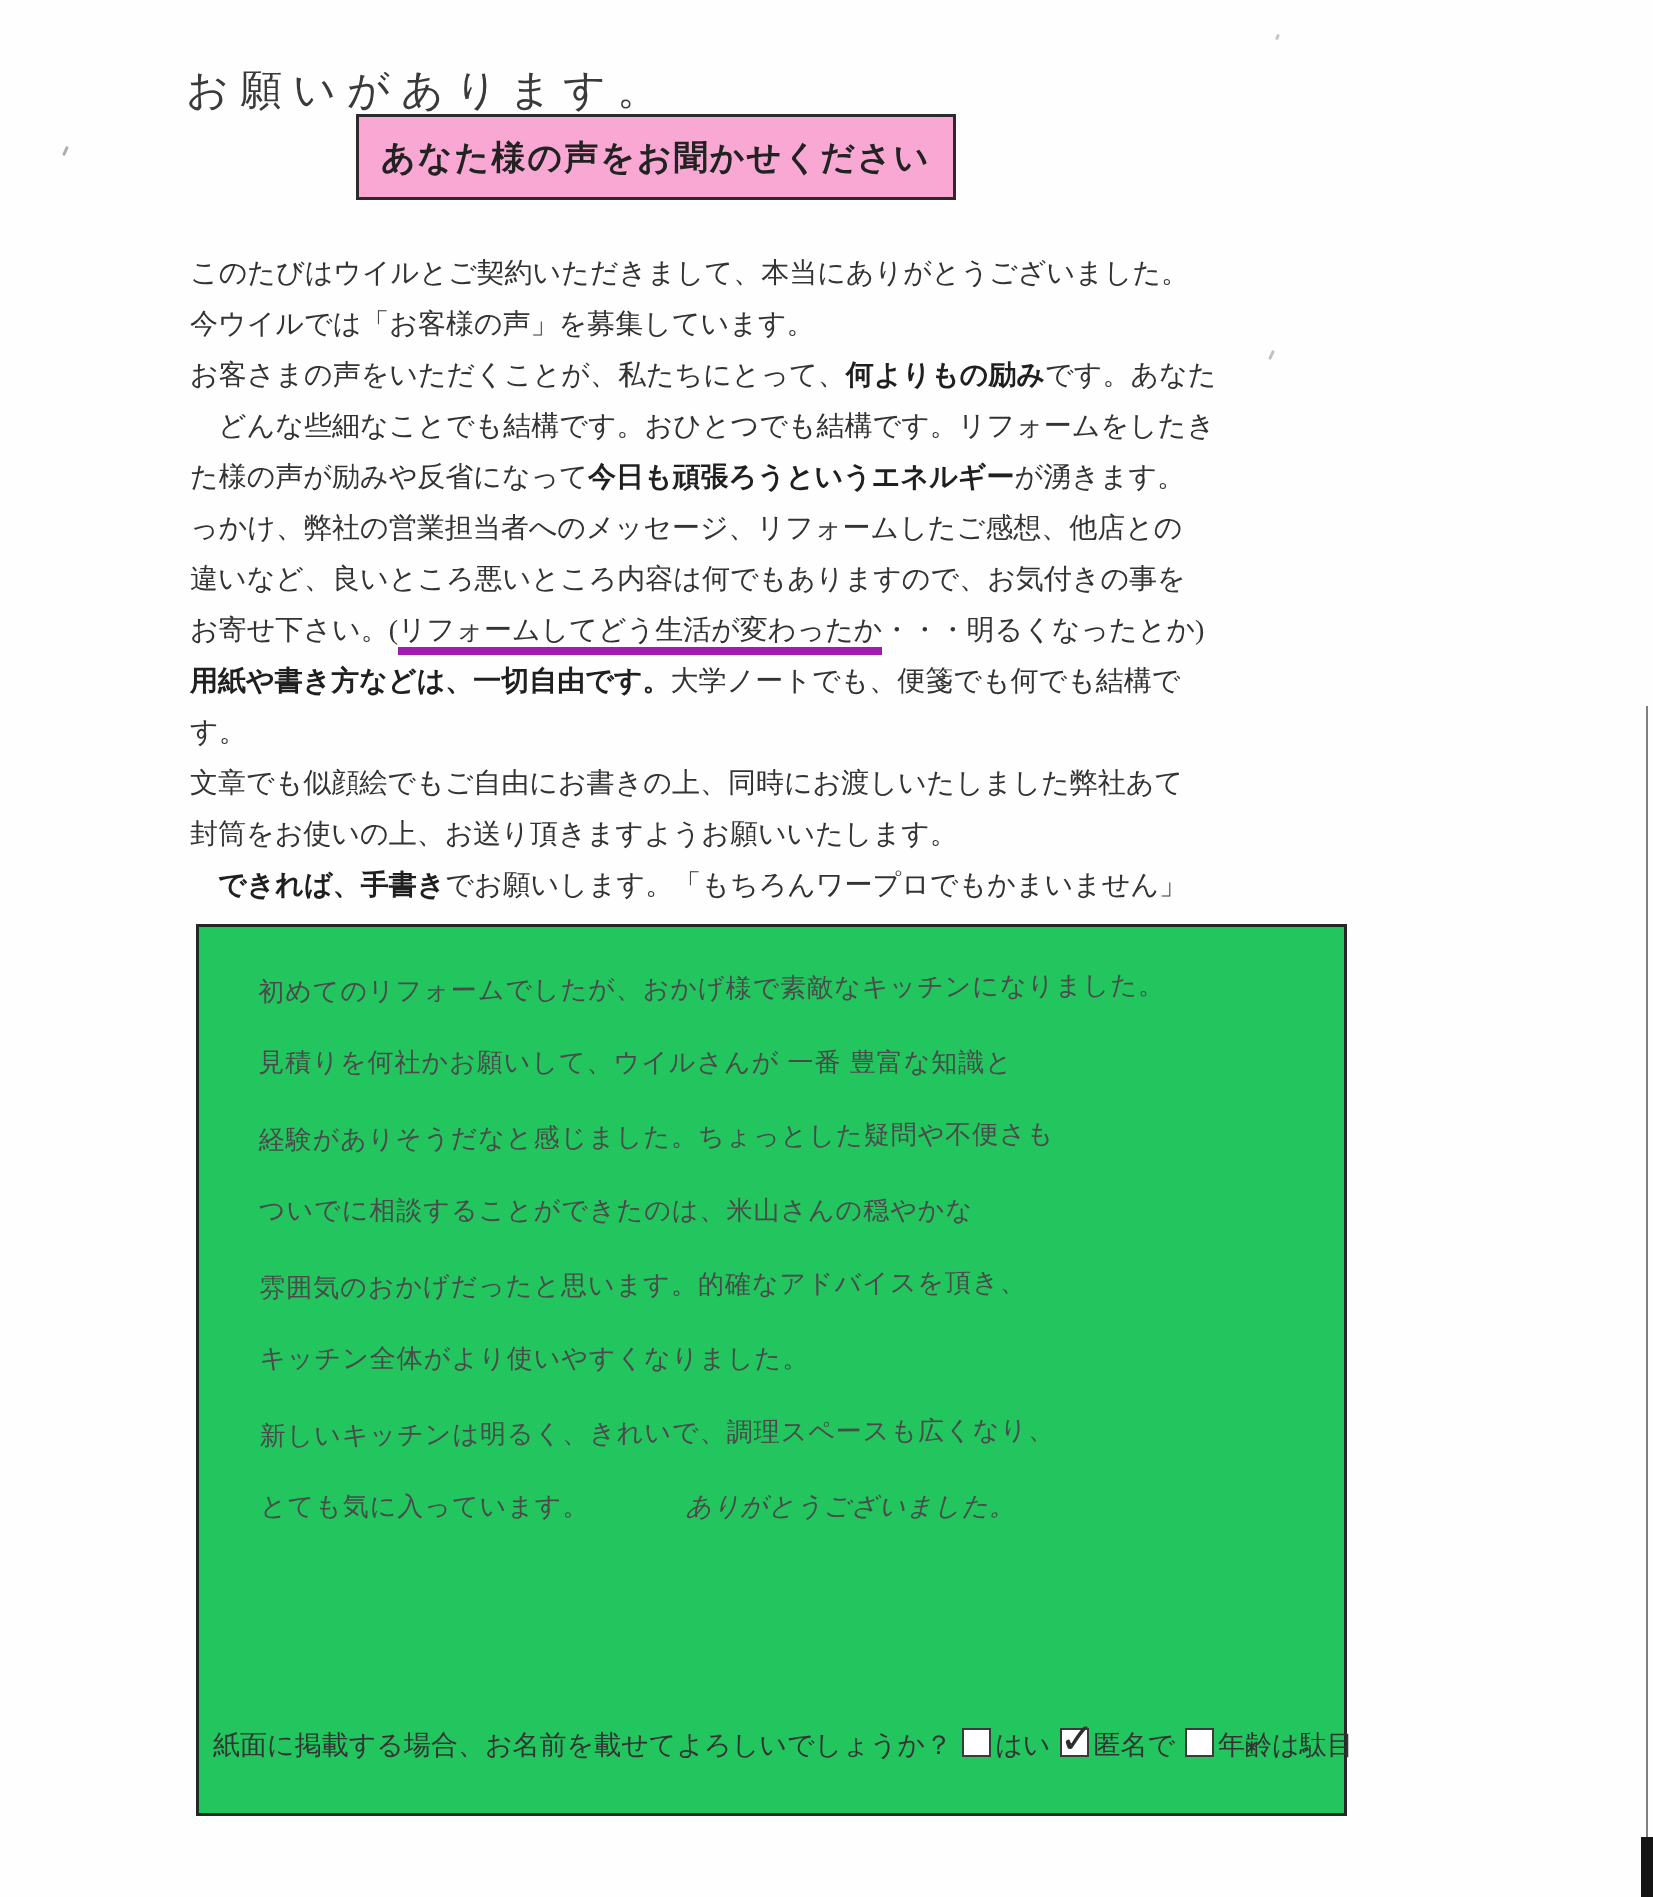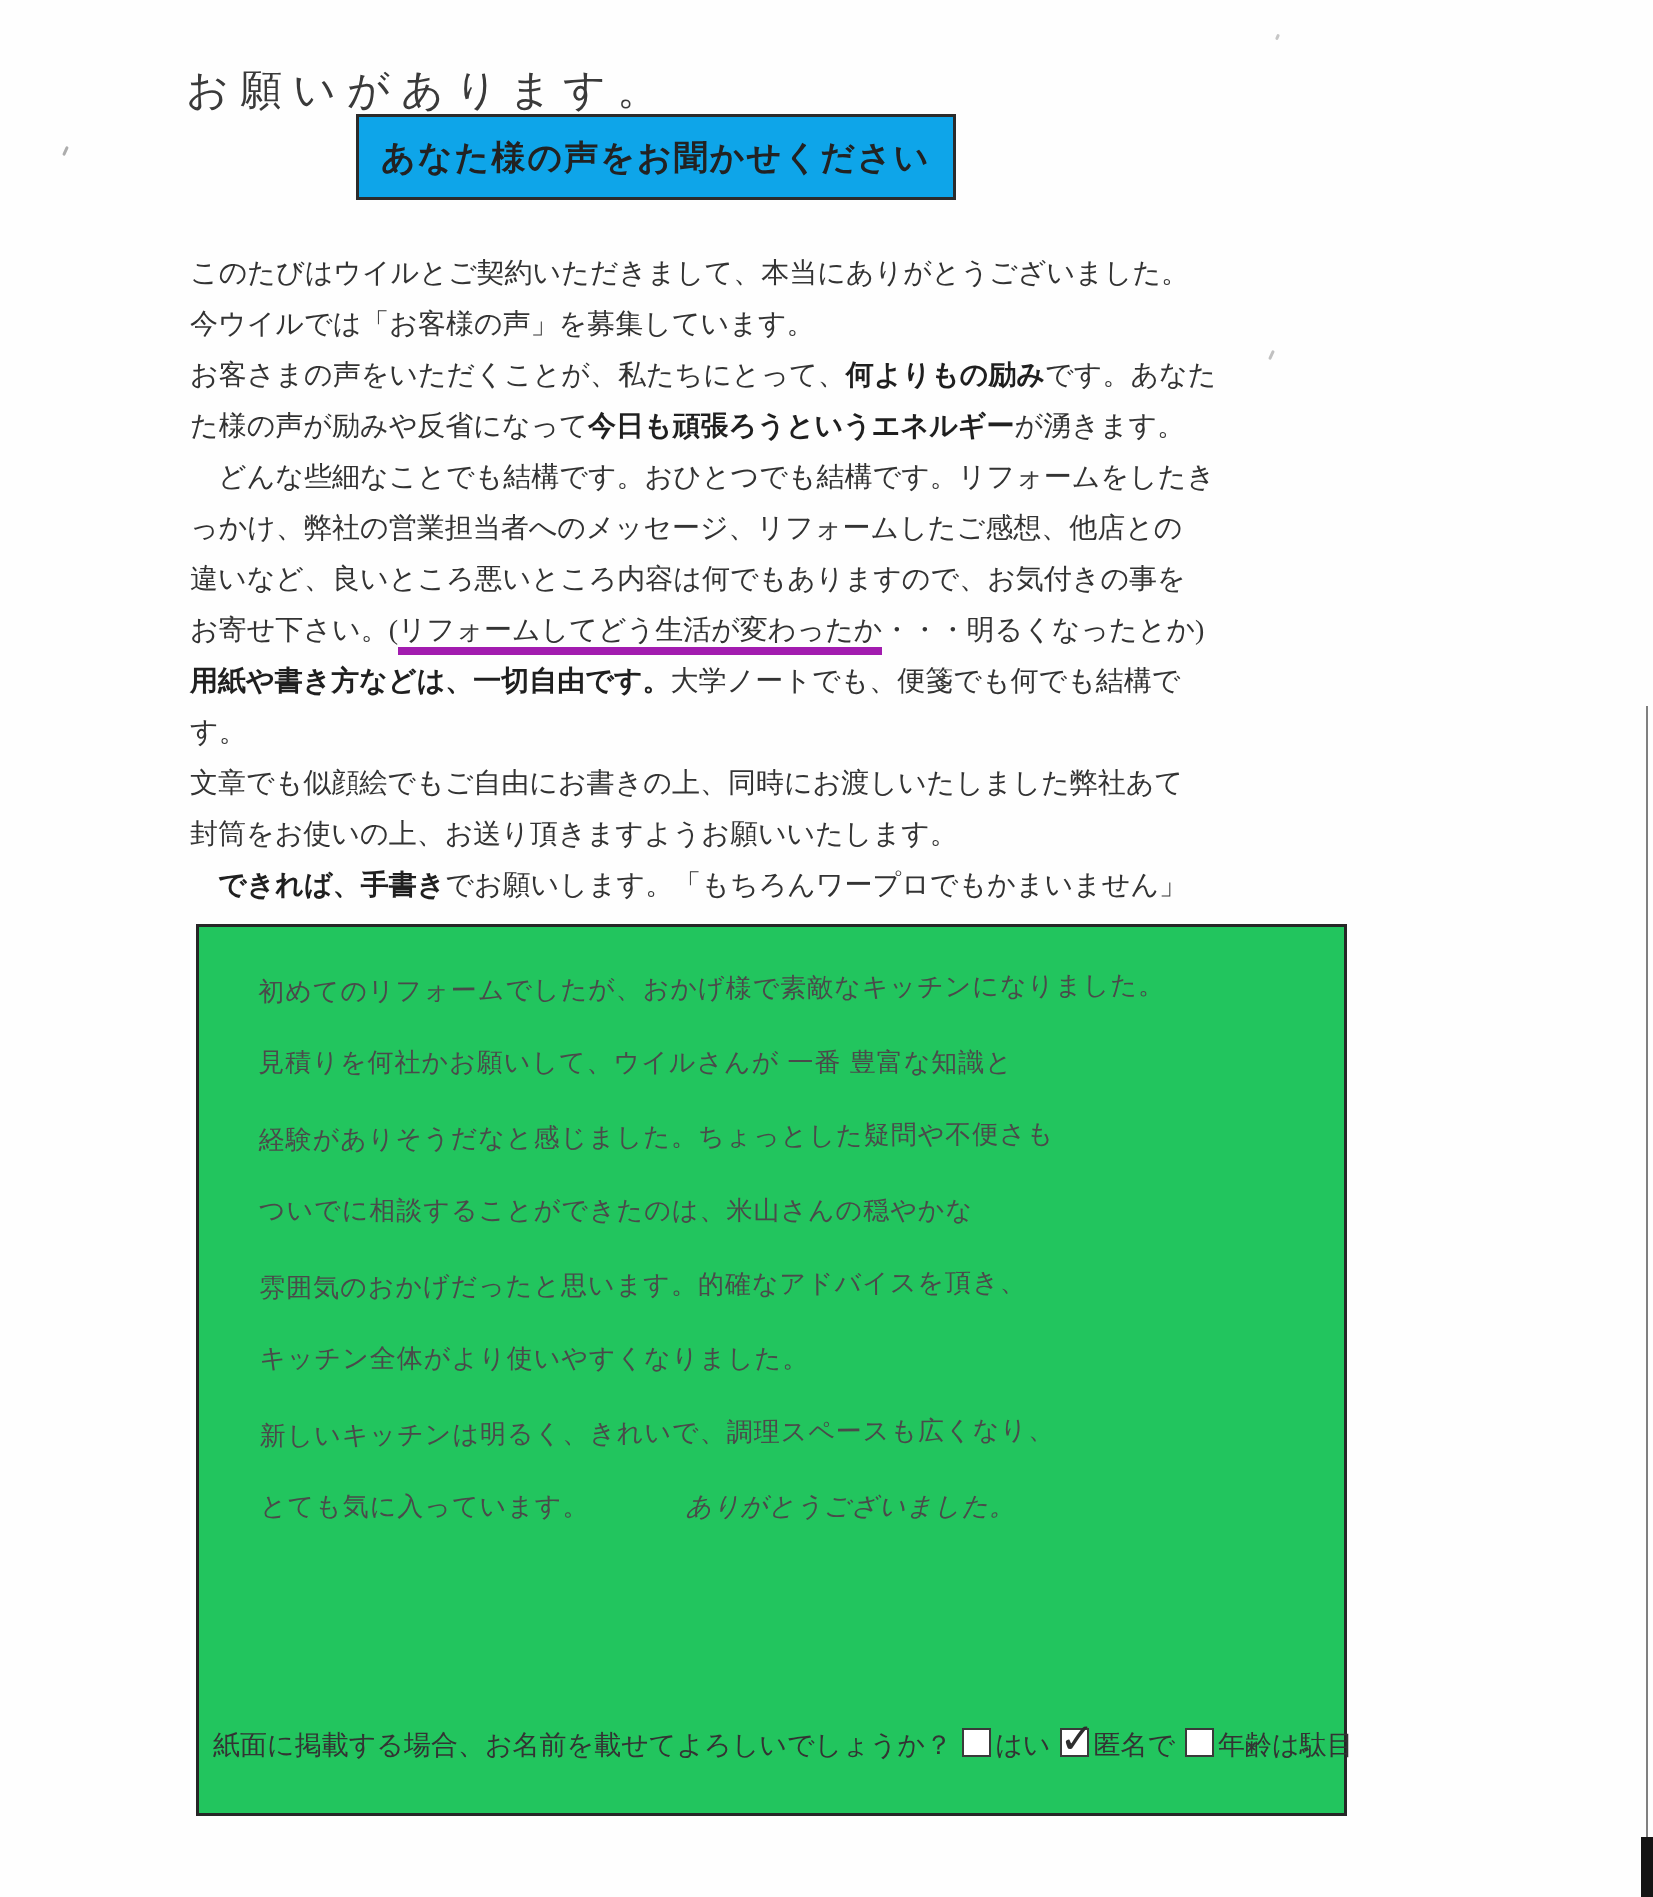--- a/index.html
+++ b/index.html
@@ -16,21 +16,21 @@
   .title{
     position:absolute;left:186px;top:62px;margin:0;
     font-size:42px;font-weight:400;letter-spacing:11px;
     color:#3a3a3a;white-space:nowrap;
   }
   
   .heading-box{
     position:absolute;left:356px;top:114px;
     border:3px solid #2b2b2b;
     padding:18px 22px 16px 22px;
-    background:#0ea5e9;
+    background:#f9a8d4;
   }
   .heading-box span{
     font-family:"Liberation Sans","DejaVu Sans",sans-serif;
     font-weight:700;font-size:34px;letter-spacing:2px;
     color:#222;white-space:nowrap;
   }
   
   .request{
     position:absolute;left:190px;top:247px;width:1040px;
     font-size:28px;line-height:51px;color:#333;
@@ -100,22 +100,22 @@
   <h1 class="title">お願いがあります。</h1>
 
   <div class="heading-box">
     <span>あなた様の声をお聞かせください</span>
   </div>
 
   <div class="request">
     <div class="ln">このたびはウイルとご契約いただきまして、本当にありがとうございました。</div>
     <div class="ln">今ウイルでは「お客様の声」を募集しています。</div>
     <div class="ln"><span>お客さまの声をいただくことが、私たちにとって、</span><span class="b">何よりもの励み</span><span>です。あなた</span></div>
+    <div class="ln">　どんな些細なことでも結構です。おひとつでも結構です。リフォームをしたき</div>
     <div class="ln"><span>た様の声が励みや反省になって</span><span class="b">今日も頑張ろうというエネルギー</span><span>が湧きます。</span></div>
-    <div class="ln">　どんな些細なことでも結構です。おひとつでも結構です。リフォームをしたき</div>
     <div class="ln">っかけ、弊社の営業担当者へのメッセージ、リフォームしたご感想、他店との</div>
     <div class="ln">違いなど、良いところ悪いところ内容は何でもありますので、お気付きの事を</div>
     <div class="ln"><span>お寄せ下さい。(</span><span class="u">リフォームしてどう生活が変わったか</span><span>・・・明るくなったとか)</span></div>
     <div class="ln"><span class="b">用紙や書き方などは、一切自由です。</span><span>大学ノートでも、便箋でも何でも結構で</span></div>
     <div class="ln">す。</div>
     <div class="ln">文章でも似顔絵でもご自由にお書きの上、同時にお渡しいたしました弊社あて</div>
     <div class="ln">封筒をお使いの上、お送り頂きますようお願いいたします。</div>
     <div class="ln"><span>　</span><span class="b">できれば、手書き</span><span>でお願いします。「もちろんワープロでもかまいません」</span></div>
   </div>
 

